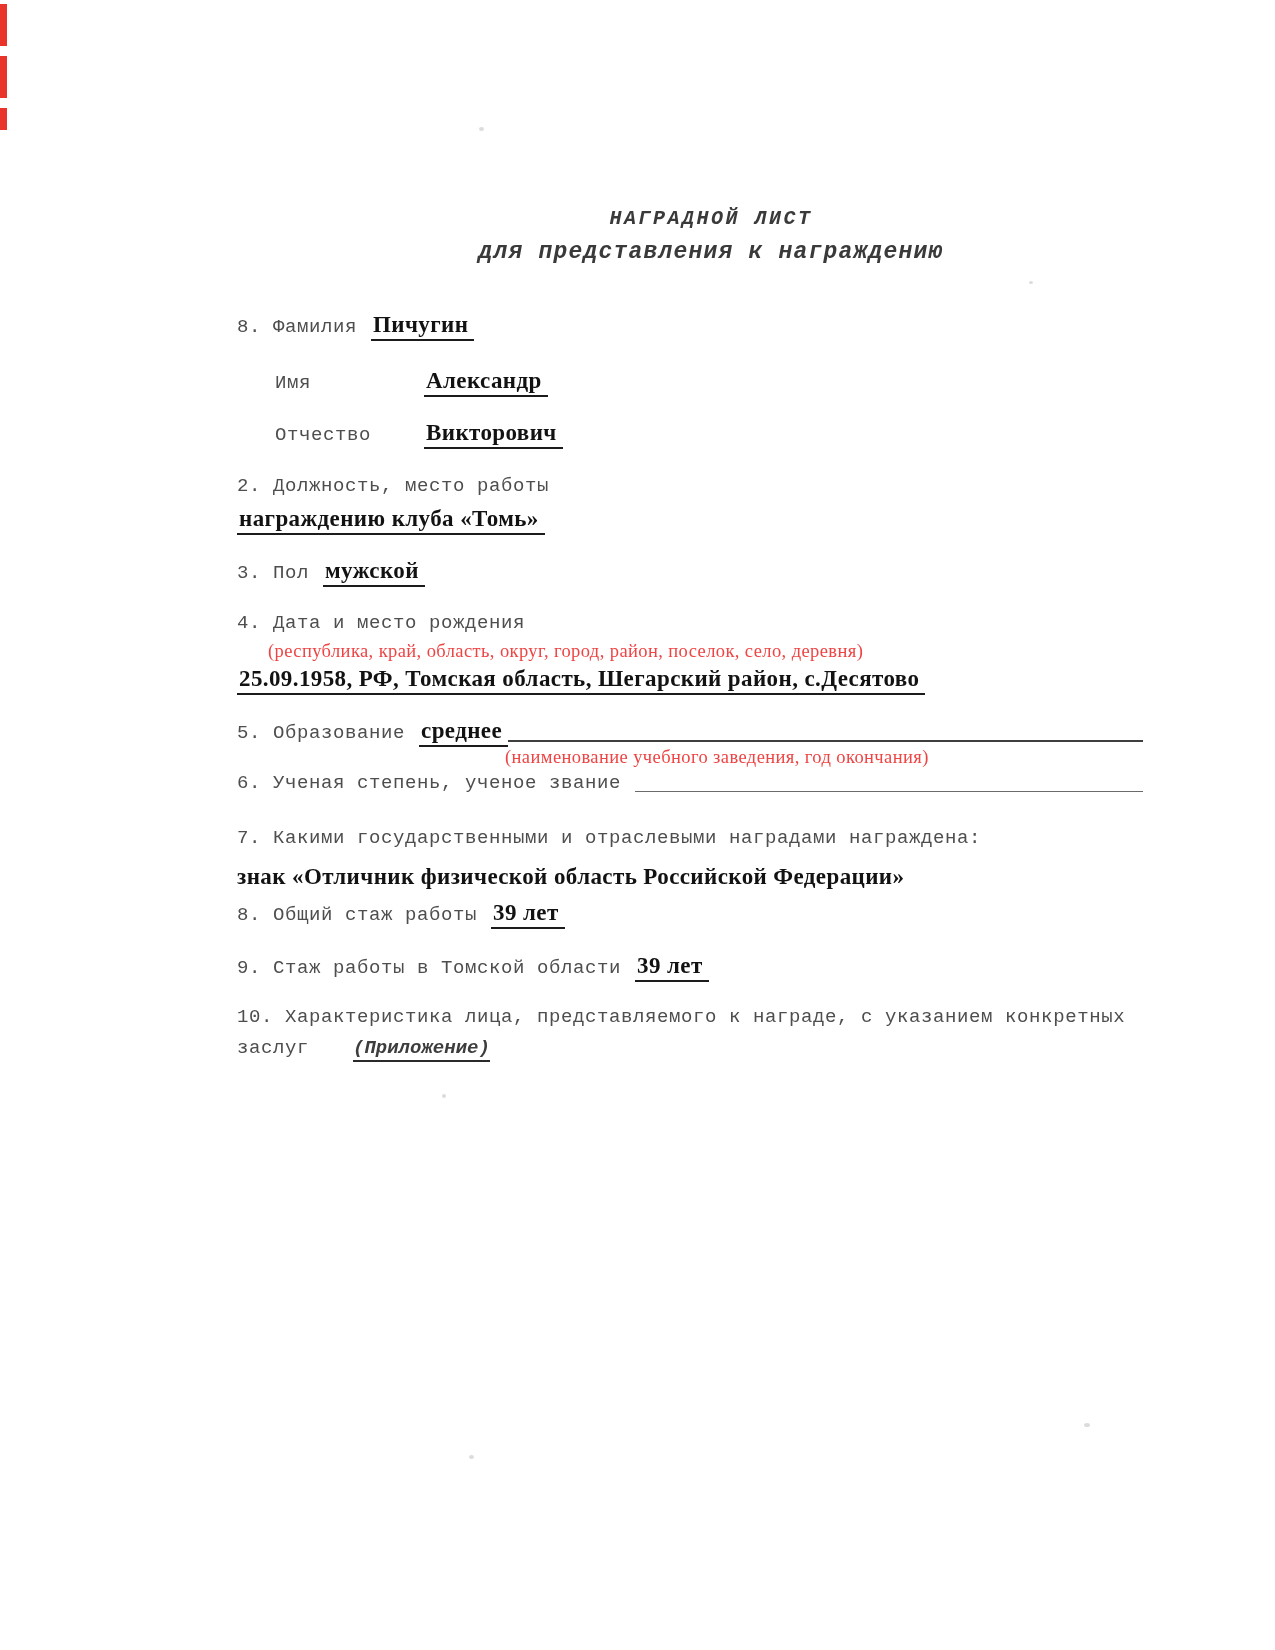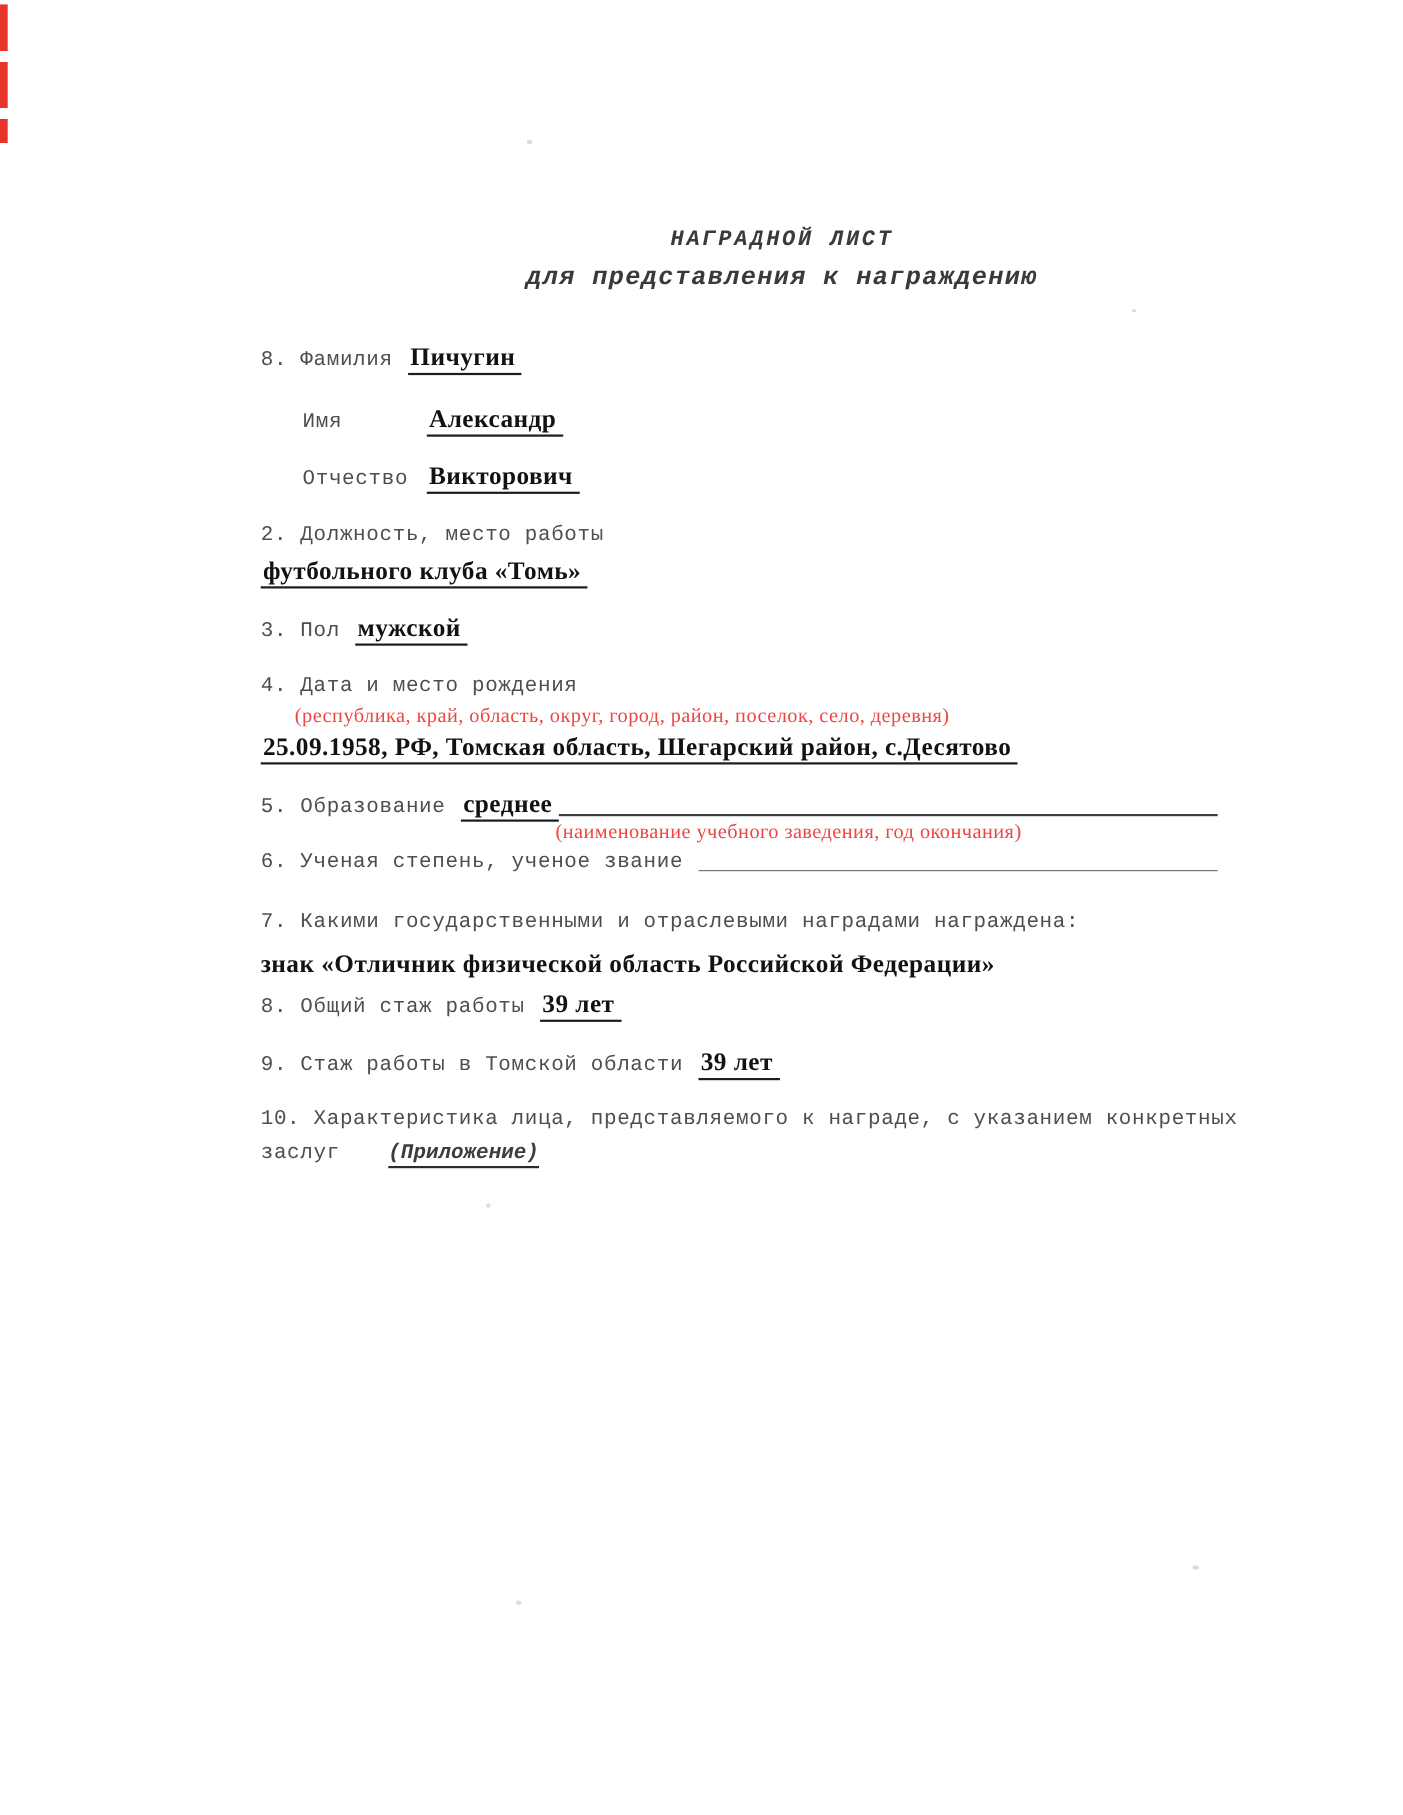--- a/index.html
+++ b/index.html
@@ -3,20 +3,21 @@
 <meta charset="utf-8">
 <style>
   html, body { margin: 0; padding: 0; background: #ffffff; }
   .page {
     position: relative;
     width: 1222px;
     height: 1650px;
     background: #ffffff;
     overflow: hidden;
     font-family: "Liberation Mono", "DejaVu Sans Mono", monospace;
+    padding-left: 36px;
   }
   
   .red-edge {
     position: absolute;
     left: 0; top: 4px;
     width: 7px; height: 126px;
     background: repeating-linear-gradient(
       to bottom,
       #e8342a 0px, #e8342a 42px,
       rgba(232,52,42,0) 42px, rgba(232,52,42,0) 52px);
@@ -49,21 +50,21 @@
     color: #121212;
     text-align: right;
   }
   .underlined {
     display: inline-block;
     border-bottom: 2px solid #1c1c1c;
     padding: 0 6px 1px 2px;
   }
   .gap { display: inline-block; width: 14px; }
   .sub-label { display: inline-block; min-width: 113px; }
-  .indent { margin-left: 38px; }
+  .indent { margin-left: 38px; gap: 36px; }
   .fill-line {
     flex: 1 1 auto;
     height: 0;
     border-bottom: 2px solid #3f3f3f;
     transform: translateY(4px);
   }
   .fill-line.thin { border-bottom-width: 1.6px; border-bottom-color: #6a6a6a; }
   .title-block {
     position: absolute;
     top: 207px;
@@ -120,21 +121,21 @@
   <div class="row indent" style="top:420px">
     <span class="label sub-label">Отчество</span>
     <span class="value underlined">Викторович</span>
   </div>
 
   <div class="row" style="top:475px">
     <span class="label">2. Должность, место работы</span>
     <span class="gap"></span>
   </div>
   <div class="row" style="top:506px">
-    <span class="value underlined">футбольного клуба «Томь»</span>
+    <span class="value underlined">награждению клуба «Томь»</span>
   </div>
 
   <div class="row" style="top:558px">
     <span class="label">3. Пол</span>
     <span class="gap"></span>
     <span class="value underlined">мужской</span>
   </div>
 
   <div class="row" style="top:612px">
     <span class="label">4. Дата и место рождения</span>

